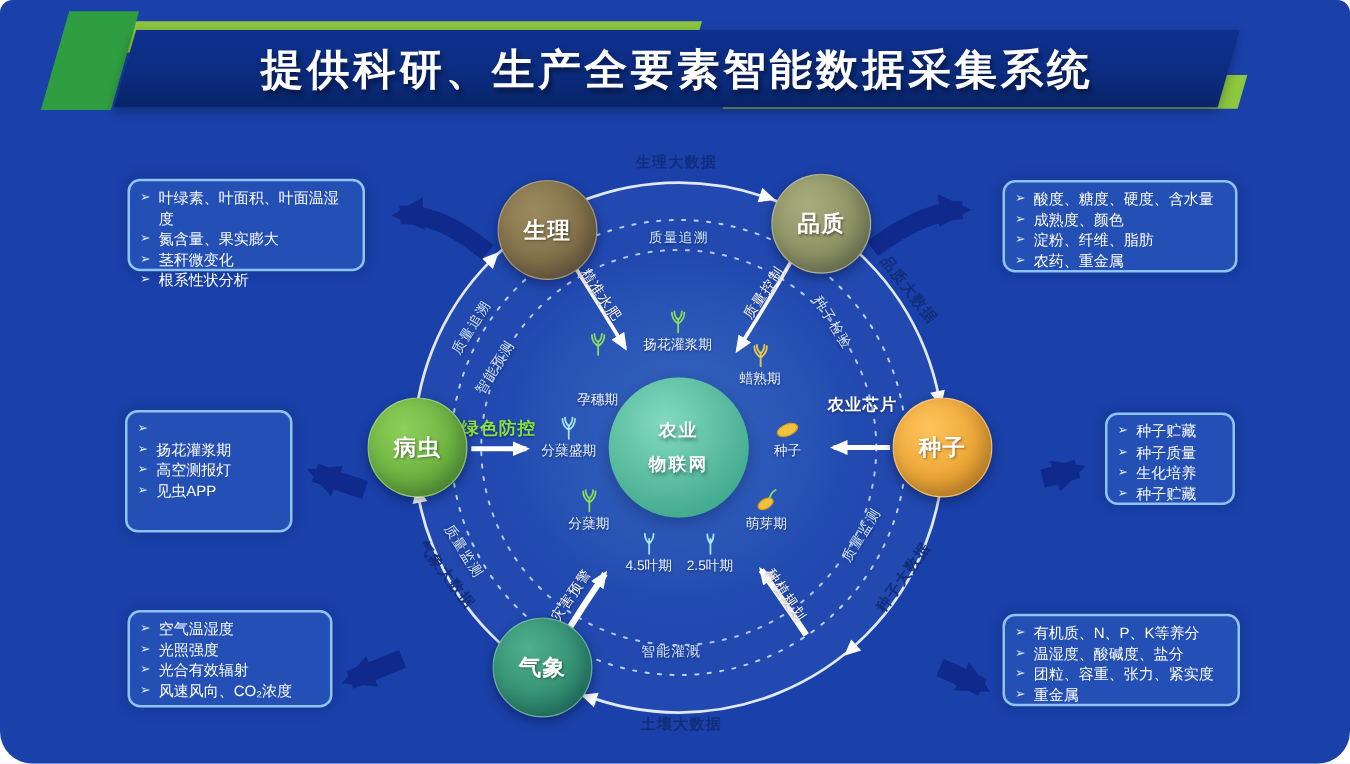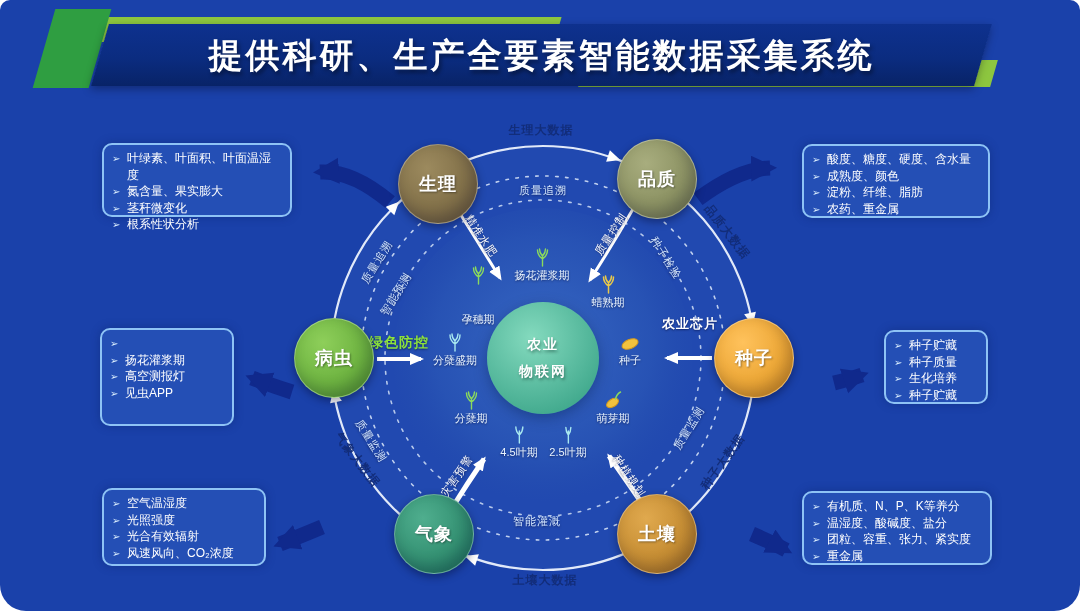--- a/index.html
+++ b/index.html
@@ -120,23 +120,20 @@
 
   <div class="node n-physio" style="left:398px;top:144px;">
       <span>生理</span>
     </div>
   <div class="node n-quality" style="left:617px;top:139px;">
       <span>品质</span>
     </div>
   <div class="node n-seed" style="left:714px;top:318px;">
       <span>种子</span>
     </div>
-  <div class="node n-soil" style="left:617px;top:494px;">
-      <span>土壤</span>
-    </div>
   <div class="node n-weather" style="left:394px;top:494px;text-align:right;">
       <span>气象</span>
     </div>
   <div class="node n-pest" style="left:294px;top:318px;">
       <span>病虫</span>
     </div>
 
   <div class="center-circle">
     <span>农业</span>
     <span>物联网</span>

